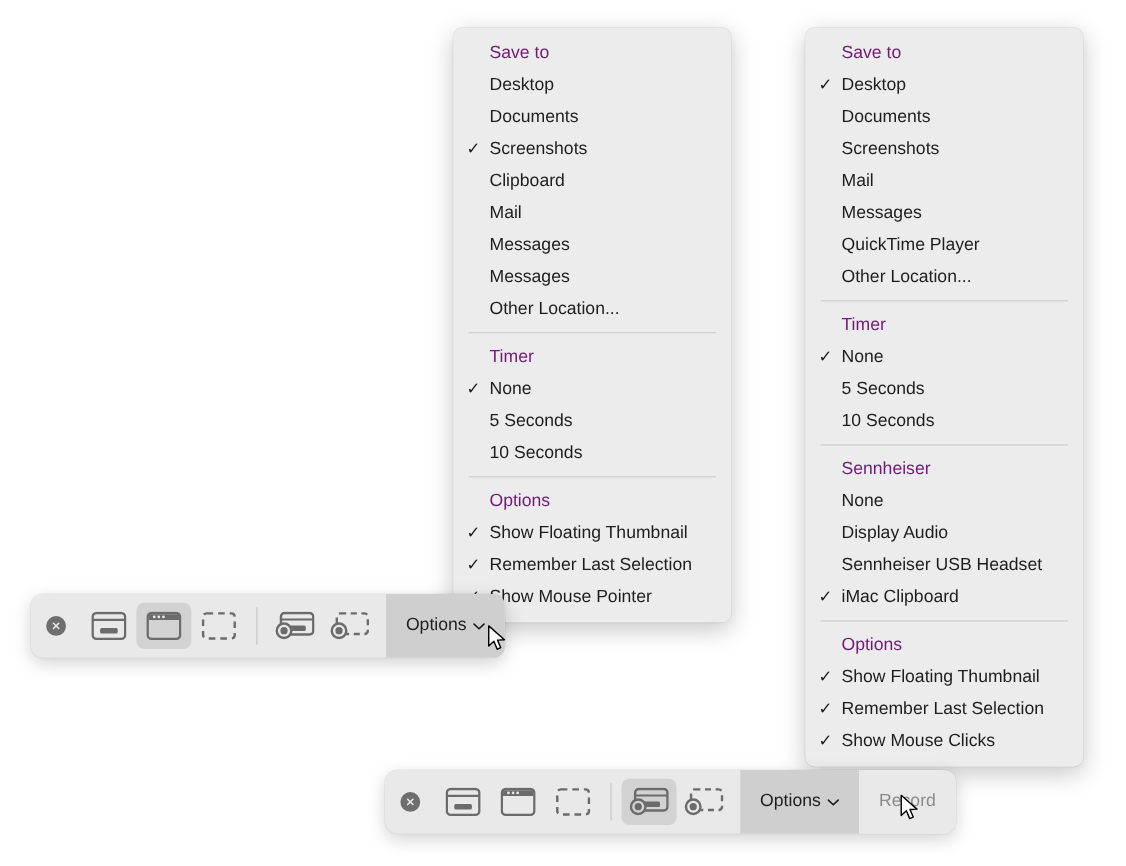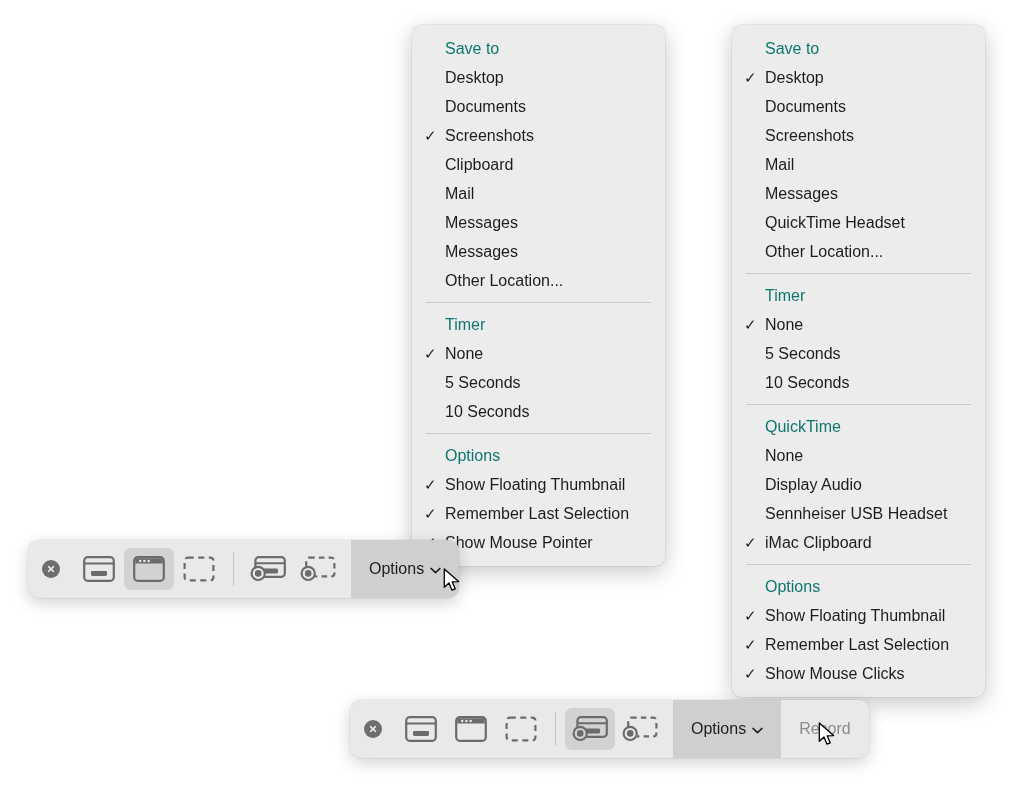--- a/index.html
+++ b/index.html
@@ -20,21 +20,21 @@
   .menu {
     position: absolute;
     background: #ececec;
     border-radius: 9px;
     box-shadow: 0 6px 22px rgba(0,0,0,0.22), 0 0 0 0.5px rgba(0,0,0,0.10);
     padding: 9px 0 9px 0;
     box-sizing: border-box;
   }
   .menu-section { }
   .menu-header {
-    color: #0f766e;
+    color: #701a75;
     font-size: 16px;
     line-height: 29px;
     padding-left: 33px;
     white-space: nowrap;
   }
   .menu-item {
     position: relative;
     font-size: 16px;
     line-height: 29px;
     color: #1d1d1d;
@@ -168,33 +168,33 @@
   </div>
 
 <div class="menu" id="menu-recording" style="left:732px; top:25px; width:253px;">
     <div class="menu-section">
       <div class="menu-header">Save to</div>
       <div class="menu-item"><span class="check">✓</span><span>Desktop</span></div>
       <div class="menu-item"><span class="check"></span><span>Documents</span></div>
       <div class="menu-item"><span class="check"></span><span>Screenshots</span></div>
       <div class="menu-item"><span class="check"></span><span>Mail</span></div>
       <div class="menu-item"><span class="check"></span><span>Messages</span></div>
-      <div class="menu-item"><span class="check"></span><span>QuickTime Headset</span></div>
+      <div class="menu-item"><span class="check"></span><span>QuickTime Player</span></div>
       <div class="menu-item"><span class="check"></span><span>Other Location...</span></div>
     </div>
     <div class="menu-sep"></div>
     <div class="menu-section">
       <div class="menu-header">Timer</div>
       <div class="menu-item"><span class="check">✓</span><span>None</span></div>
       <div class="menu-item"><span class="check"></span><span>5 Seconds</span></div>
       <div class="menu-item"><span class="check"></span><span>10 Seconds</span></div>
     </div>
     <div class="menu-sep"></div>
     <div class="menu-section">
-      <div class="menu-header">QuickTime</div>
+      <div class="menu-header">Sennheiser</div>
       <div class="menu-item"><span class="check"></span><span>None</span></div>
       <div class="menu-item"><span class="check"></span><span>Display Audio</span></div>
       <div class="menu-item"><span class="check"></span><span>Sennheiser USB Headset</span></div>
       <div class="menu-item"><span class="check">✓</span><span>iMac Clipboard</span></div>
     </div>
     <div class="menu-sep"></div>
     <div class="menu-section">
       <div class="menu-header">Options</div>
       <div class="menu-item"><span class="check">✓</span><span>Show Floating Thumbnail</span></div>
       <div class="menu-item"><span class="check">✓</span><span>Remember Last Selection</span></div>

